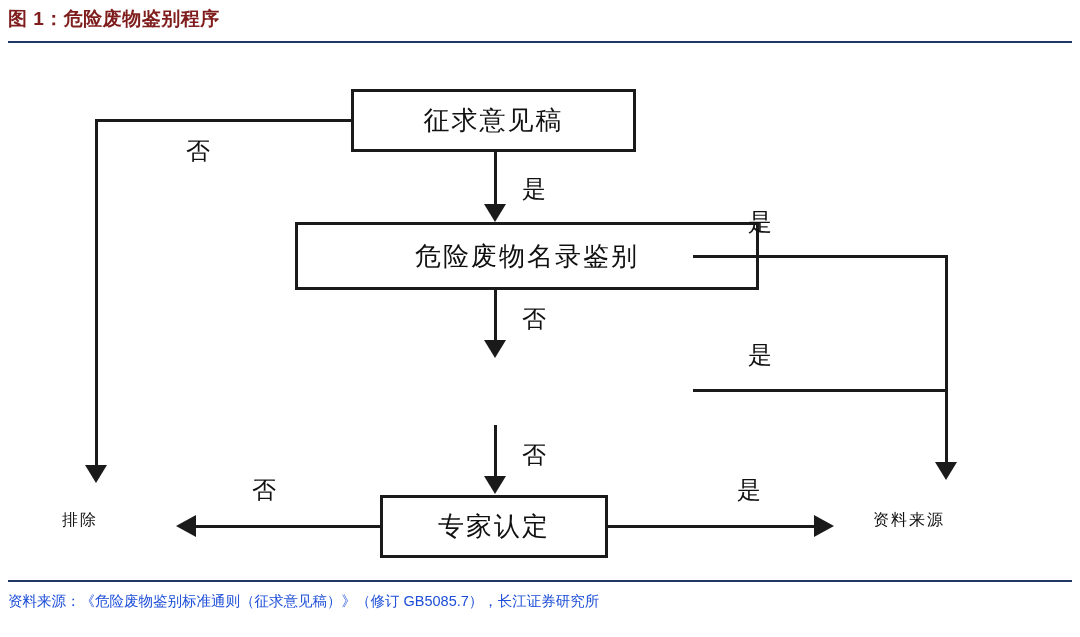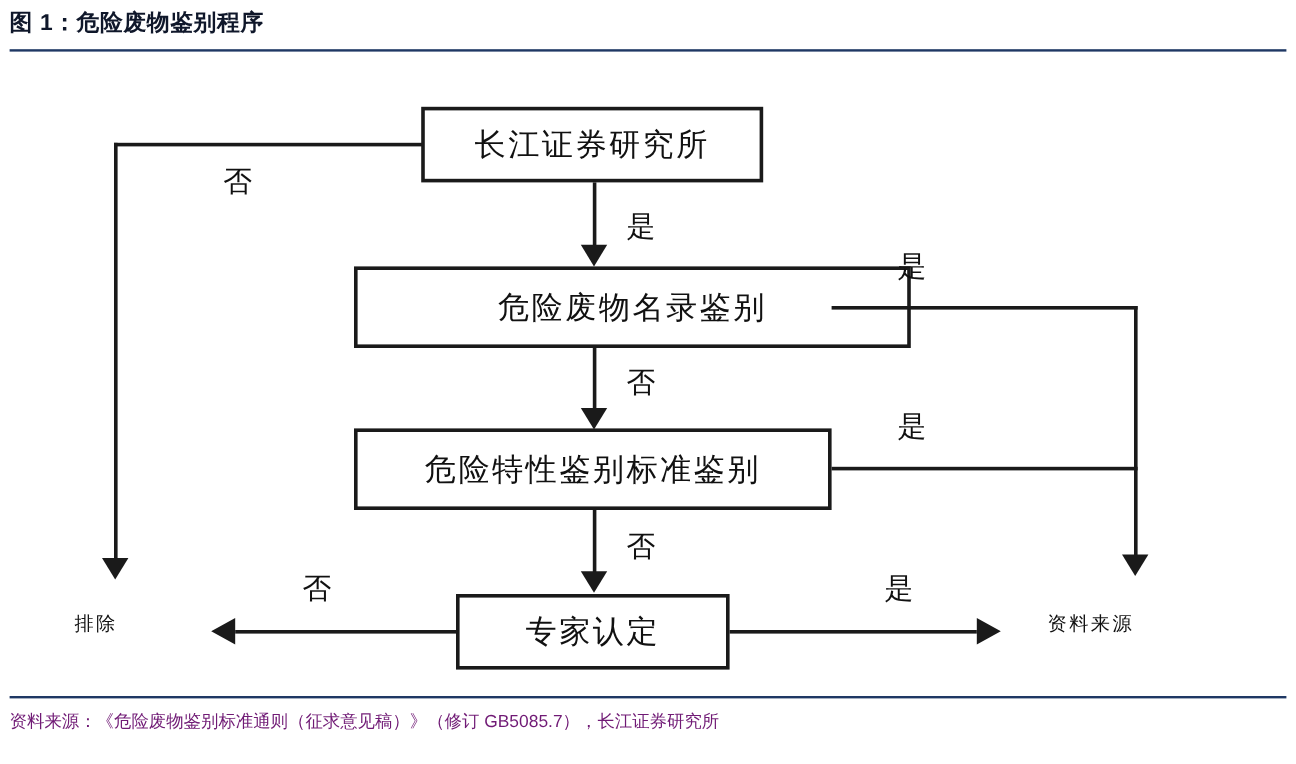--- a/index.html
+++ b/index.html
@@ -18,21 +18,21 @@
     overflow: hidden;
   }
 
   
   .fig-title {
     position: absolute;
     left: 8px;
     top: 6px;
     font-size: 19px;
     font-weight: bold;
-    color: #0f172a;
+    color: #7f1d1d;
     letter-spacing: 0.5px;
     white-space: nowrap;
   }
   .rule-top {
     position: absolute;
     left: 8px;
     top: 41px;
     width: 1064px;
     height: 2px;
     background: #1f3864;
@@ -43,21 +43,21 @@
     top: 580px;
     width: 1064px;
     height: 2px;
     background: #1f3864;
   }
   .source-note {
     position: absolute;
     left: 8px;
     top: 592px;
     font-size: 14.5px;
-    color: #701a75;
+    color: #1d4ed8;
     white-space: nowrap;
     font-family: "Liberation Sans", "DejaVu Sans", sans-serif;
   }
 
   
   .node-box {
     position: absolute;
     box-sizing: border-box;
     border: 3px solid #1a1a1a;
     background: #ffffff;
@@ -121,30 +121,27 @@
 </style>
 </head>
 <body>
 
 <div id="page">
 
   <div class="fig-title">图 1：危险废物鉴别程序</div>
   <div class="rule-top"></div>
 
   <div class="node-box" style="left:351px; top:89px; width:285px; height:63px;">
-    <span>长江证券研究所</span>
+    <span>征求意见稿</span>
   </div>
 
   <div class="node-box" style="left:295px; top:222px; width:464px; height:68px;">
     <span>危险废物名录鉴别</span>
   </div>
 
-  <div class="node-box" style="left:295px; top:357px; width:398px; height:68px;">
-    <span>危险特性鉴别标准鉴别</span>
-  </div>
 
   <div class="node-box" style="left:380px; top:495px; width:228px; height:63px;">
     <span>专家认定</span>
   </div>
 
   <div class="term-label" style="left:62px; top:510px;">排除</div>
 
   <div class="term-label" style="left:873px; top:510px;">资料来源</div>
 
   <div class="hline" style="left:95px; top:119px; width:258px;"></div>

